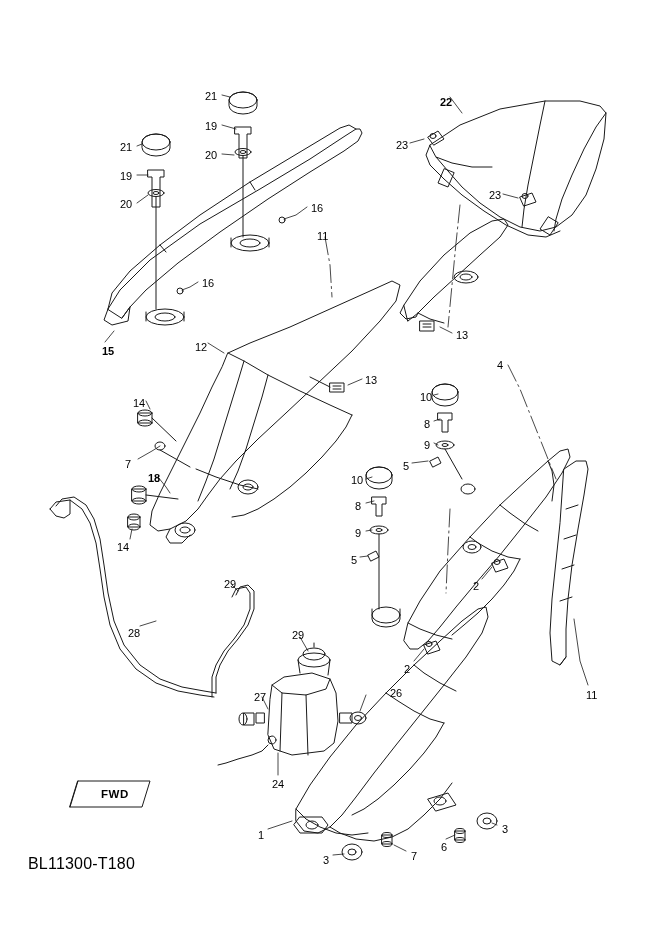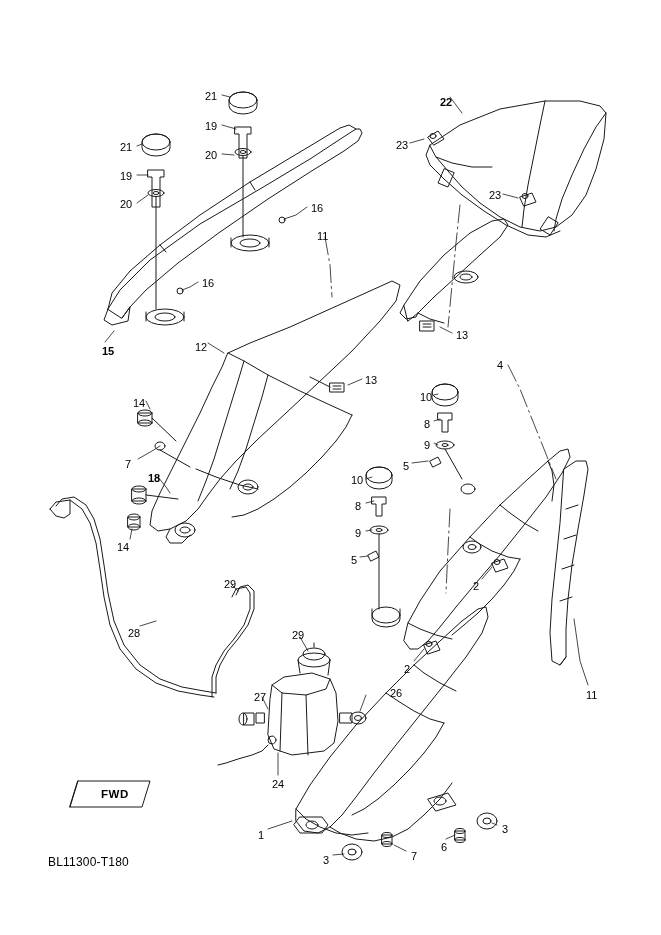--- a/index.html
+++ b/index.html
@@ -31,23 +31,23 @@
   .lbl {
     position: absolute;
     font-size: 11px;
     font-family: "Liberation Sans", sans-serif;
     color: #000;
     white-space: nowrap;
     line-height: 11px;
   }
   .code-label {
     position: absolute;
-    left: 48px;
+    left: 28px;
     top: 846px;
-    font-size: 12px;
+    font-size: 16px;
     letter-spacing: 0.2px;
   }
   .fwd-text {
     position: absolute;
     left: 101px;
     top: 779px;
     font-size: 11.5px;
     font-weight: bold;
     letter-spacing: 0.5px;
     text-align: right;

